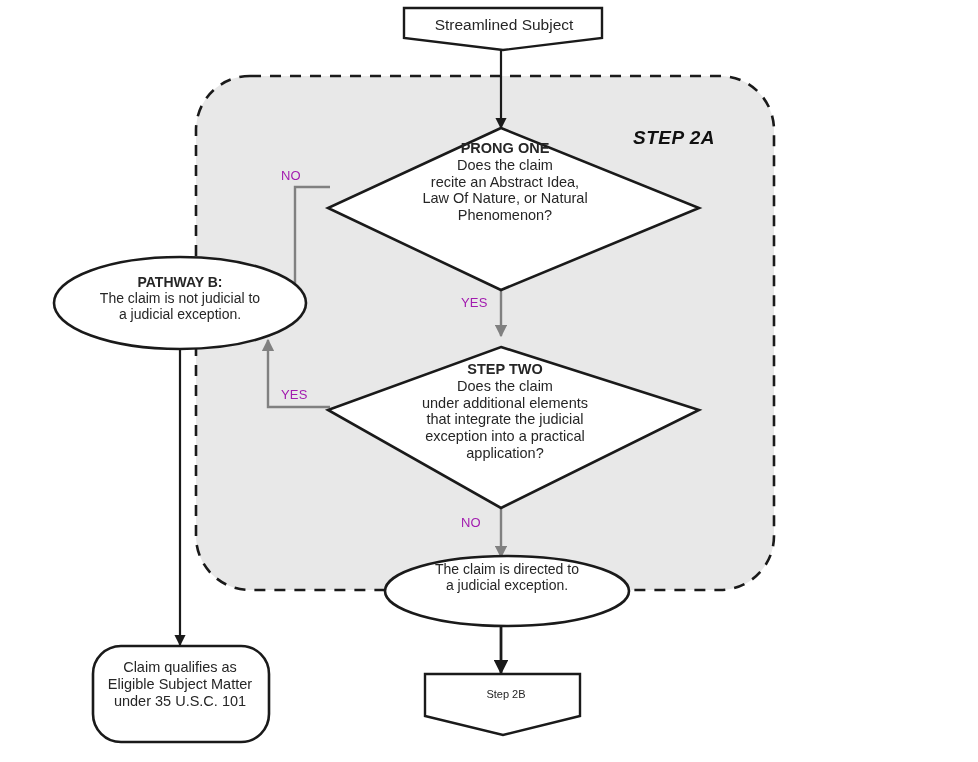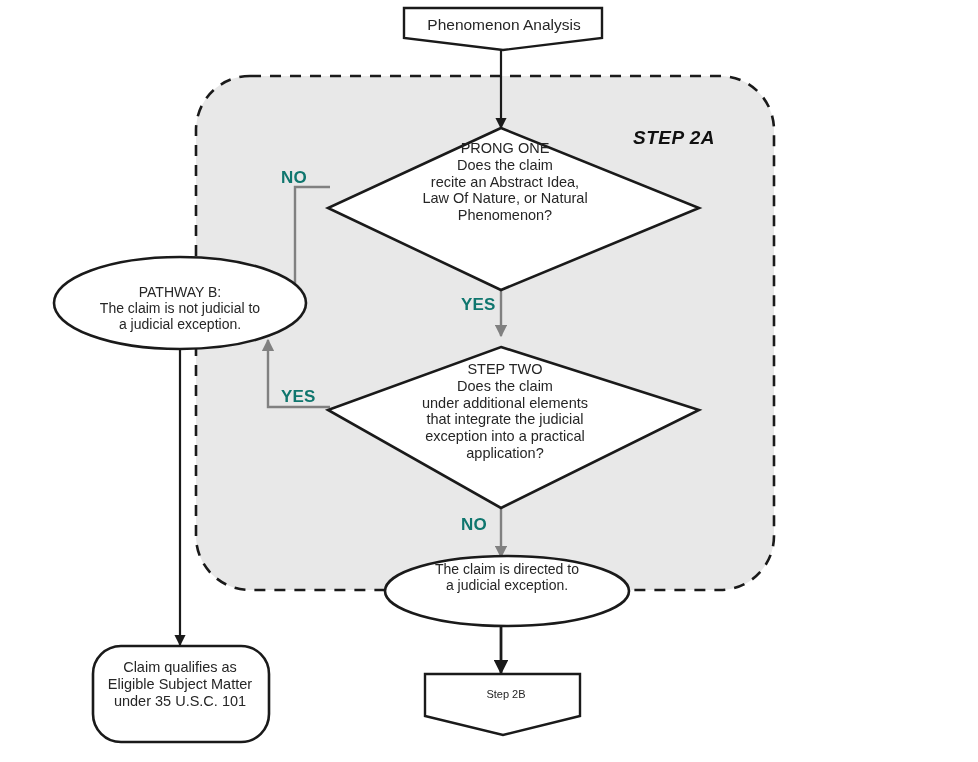--- a/index.html
+++ b/index.html
@@ -28,46 +28,46 @@
   
   .node-text {
     position: absolute;
     text-align: center;
     color: #262626;
     line-height: 1.16;
     pointer-events: none;
     font-family: "Liberation Sans", sans-serif;
   }
   .node-text .ttl {
-    font-weight: normal;
+    font-weight: bold;
     display: block;
   }
   .edge-label {
     position: absolute;
-    font-weight: bold;
-    font-size: 17px;
+    font-weight: normal;
+    font-size: 13px;
     letter-spacing: 0.2px;
-    color: #0f766e;
+    color: #a21caf;
     font-family: "Liberation Sans", sans-serif;
   }
   .region-label {
     position: absolute;
     font-weight: bold;
     font-style: italic;
     font-size: 19px;
     color: #111111;
     letter-spacing: 0.5px;
     font-family: "Liberation Sans", sans-serif;
     margin-top: 36px;
   }
   
   #txt-streamlined { left: 404px; top: 16px;  width: 200px; font-size: 15.5px; }
   #txt-prong-one   { left: 355px; top: 140px; width: 300px; font-size: 14.5px; }
   #txt-prong-two   { left: 348px; top: 361px; width: 314px; font-size: 14.5px; }
-  #txt-pathway-b   { left: 58px;  top: 284px; width: 244px; font-size: 14px; }
+  #txt-pathway-b   { left: 58px;  top: 274px; width: 244px; font-size: 14px; }
   #txt-step2a-yes  { left: 392px; top: 561px; width: 230px; font-size: 14px; }
   #txt-eligible    { left: 82px;  top: 659px; width: 196px; font-size: 14.5px; }
   #txt-step2b      { left: 432px; top: 688px; width: 148px; font-size: 11px; }
   #lbl-step2a      { left: 633px; top: 91px; }
   #lbl-no-1        { left: 281px; top: 168px; }
   #lbl-yes-1       { left: 461px; top: 295px; }
   #lbl-yes-2       { left: 281px; top: 387px; }
   #lbl-no-2        { left: 461px; top: 515px; }
 </style>
 </head>
@@ -110,21 +110,21 @@
     <ellipse cx="180" cy="303" rx="126" ry="46" fill="#ffffff" stroke="#1a1a1a" stroke-width="2.6"></ellipse>
 
     <ellipse cx="507" cy="591" rx="122" ry="35" fill="#ffffff" stroke="#1a1a1a" stroke-width="2.6"></ellipse>
 
     <rect x="93" y="646" width="176" height="96" rx="28" ry="28" fill="#ffffff" stroke="#1a1a1a" stroke-width="2.6"></rect>
 
     <path d="M 425 674 L 580 674 L 580 716 L 503 735 L 425 716 Z" fill="#ffffff" stroke="#1a1a1a" stroke-width="2.4" stroke-linejoin="miter"></path>
   </svg>
 
   <div class="node-text" id="txt-streamlined">
-    <span>Phenomenon Analysis</span>
+    <span>Streamlined Subject</span>
   </div>
 
   <div class="node-text" id="txt-prong-one">
     <span class="ttl">PRONG ONE</span>
     <span>Does the claim</span><br>
     <span>recite an Abstract Idea,</span><br>
     <span>Law Of Nature, or Natural</span><br>
     <span>Phenomenon?</span>
   </div>
 

